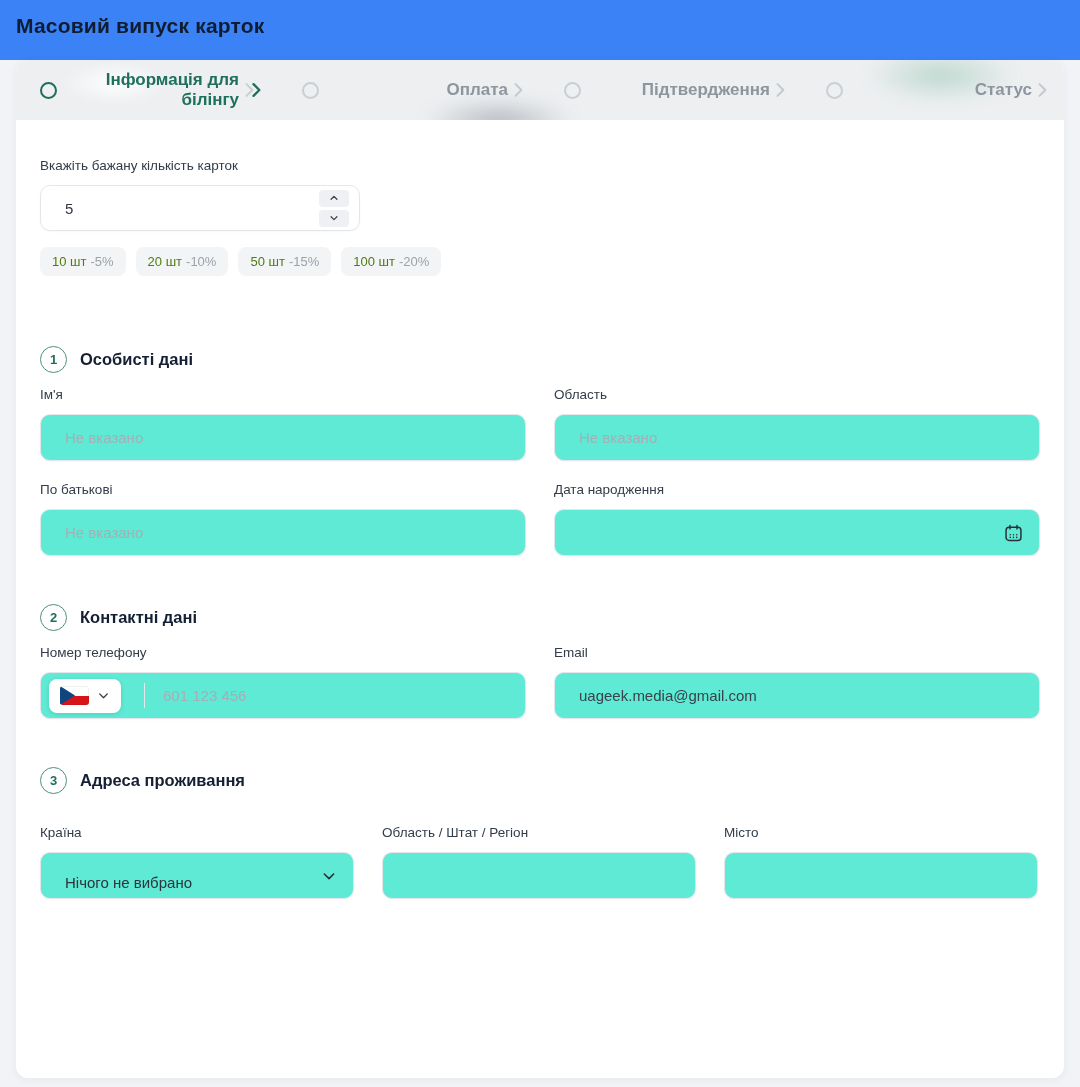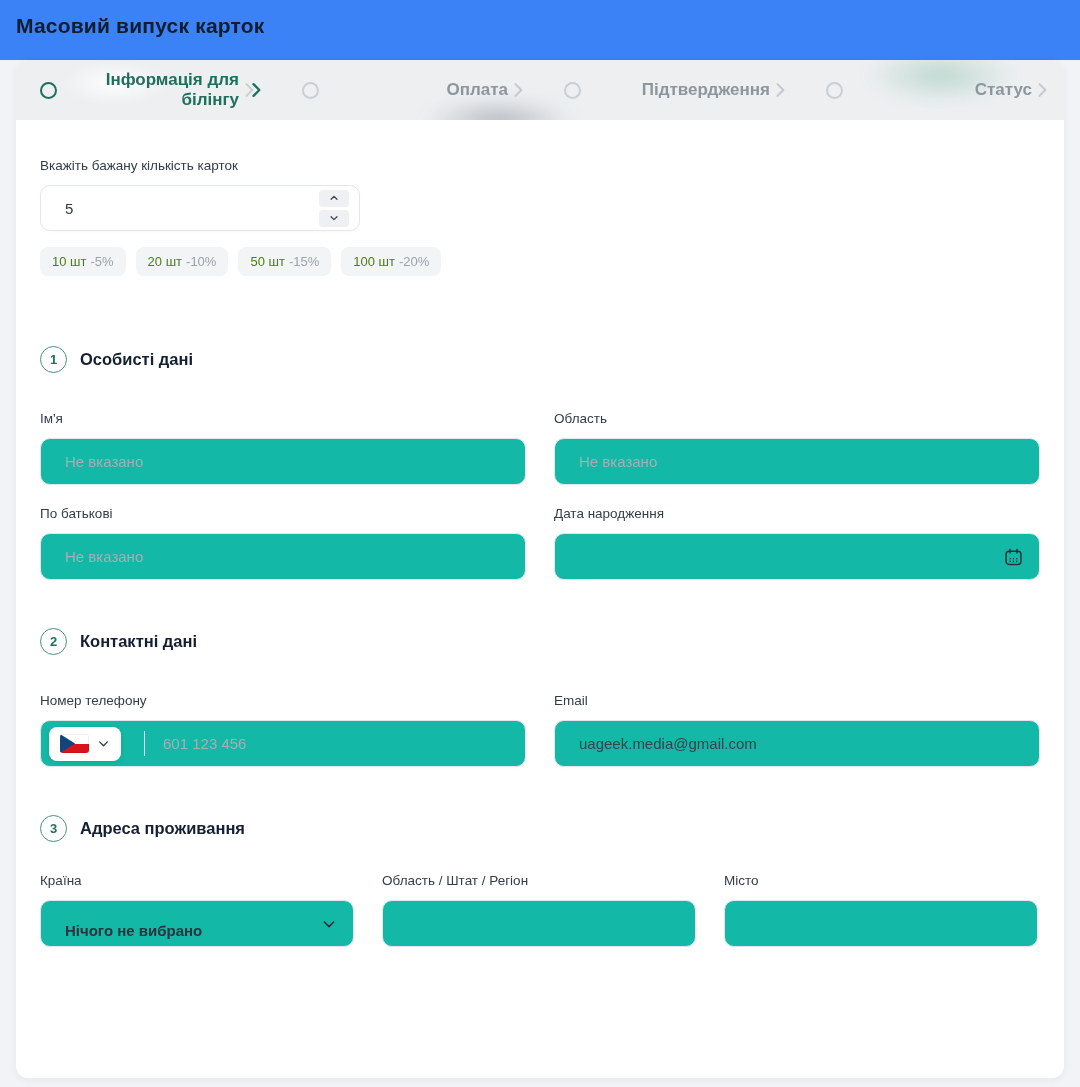--- a/index.html
+++ b/index.html
@@ -73,28 +73,28 @@
 
   .section-header { display:flex; align-items:center; margin-top:48px; }
   .section-header.first { margin-top:70px; }
   .section-num {
     width:27px; height:27px; border-radius:50%; border:1.5px solid #4b907d;
     display:flex; align-items:center; justify-content:center;
     font-size:13px; font-weight:700; color:#1e6f5c; flex:0 0 auto;
   }
   .section-title { margin-left:13px; font-size:16.5px; font-weight:700; color:#141f33; }
 
-  .grid2 { display:grid; grid-template-columns:486px 486px; column-gap:28px; margin-top:38px; }
+  .grid2 { display:grid; grid-template-columns:486px 486px; column-gap:28px; margin-top:14px; }
   .grid3 { display:grid; grid-template-columns:314px 314px 314px; column-gap:28px; margin-top:31px; }
   .gridAddr { display:grid; grid-template-columns:656px 314px; column-gap:28px; margin-top:22px; }
   .grid2 + .grid2 { margin-top:21px; }
 
   .tf {
     position:relative; height:47px; border:1px solid #e3e6ea; border-radius:10px;
-    background:#14b8a6; display:flex; align-items:center; box-shadow:0 1px 2px rgba(30,40,55,.03);
+    background:#5eead4; display:flex; align-items:center; box-shadow:0 1px 2px rgba(30,40,55,.03);
   }
   .tf input {
     width:100%; height:100%; border:none; outline:none; background:transparent;
     font-family:inherit; font-size:15px; color:#3a424b; padding:0 18px 0 24px; border-radius:10px;
   }
   .tf input::placeholder { color:#a6aeb6; opacity:1; }
   .qty-box input::placeholder { color:#a6aeb6; opacity:1; }
 
   .icon-right { position:absolute; right:15px; top:50%; transform:translateY(-50%); color:#2b313a; display:flex; }
   .icon-right svg { width:21px; height:21px; }
@@ -110,21 +110,21 @@
   .flag {
     width:29px; height:19px; border-radius:3px; overflow:hidden; position:relative;
     background:linear-gradient(#ffffff 50%, #d7141a 50%); box-shadow:inset 0 0 0 1px rgba(0,0,0,.06);
   }
   .flag::after { content:""; position:absolute; inset:0; background:#11457e; clip-path:polygon(0 0, 52% 50%, 0 100%); }
   .flag-chev { width:13px; height:13px; color:#3a424b; }
   .phone-divider { position:absolute; left:103px; top:10px; bottom:10px; width:1px; background:#e4e7ea; }
 
   
   .tf.select { cursor:pointer; }
-  .select-value { font-size:15px; font-weight:700; color:#2b333c; padding-left:24px;margin-top:13px; }
+  .select-value { font-size:15px; font-weight:400; color:#2b333c; padding-left:24px;margin-top:13px; }
   .select-chev { position:absolute; right:16px; top:50%; transform:translateY(-50%); width:16px; height:16px; color:#2b313a; }
 </style>
 </head>
 <body>
 
 <div class="header">
   <h1 class="page-title">Масовий випуск карток</h1>
 </div>
 
 <div class="card">

